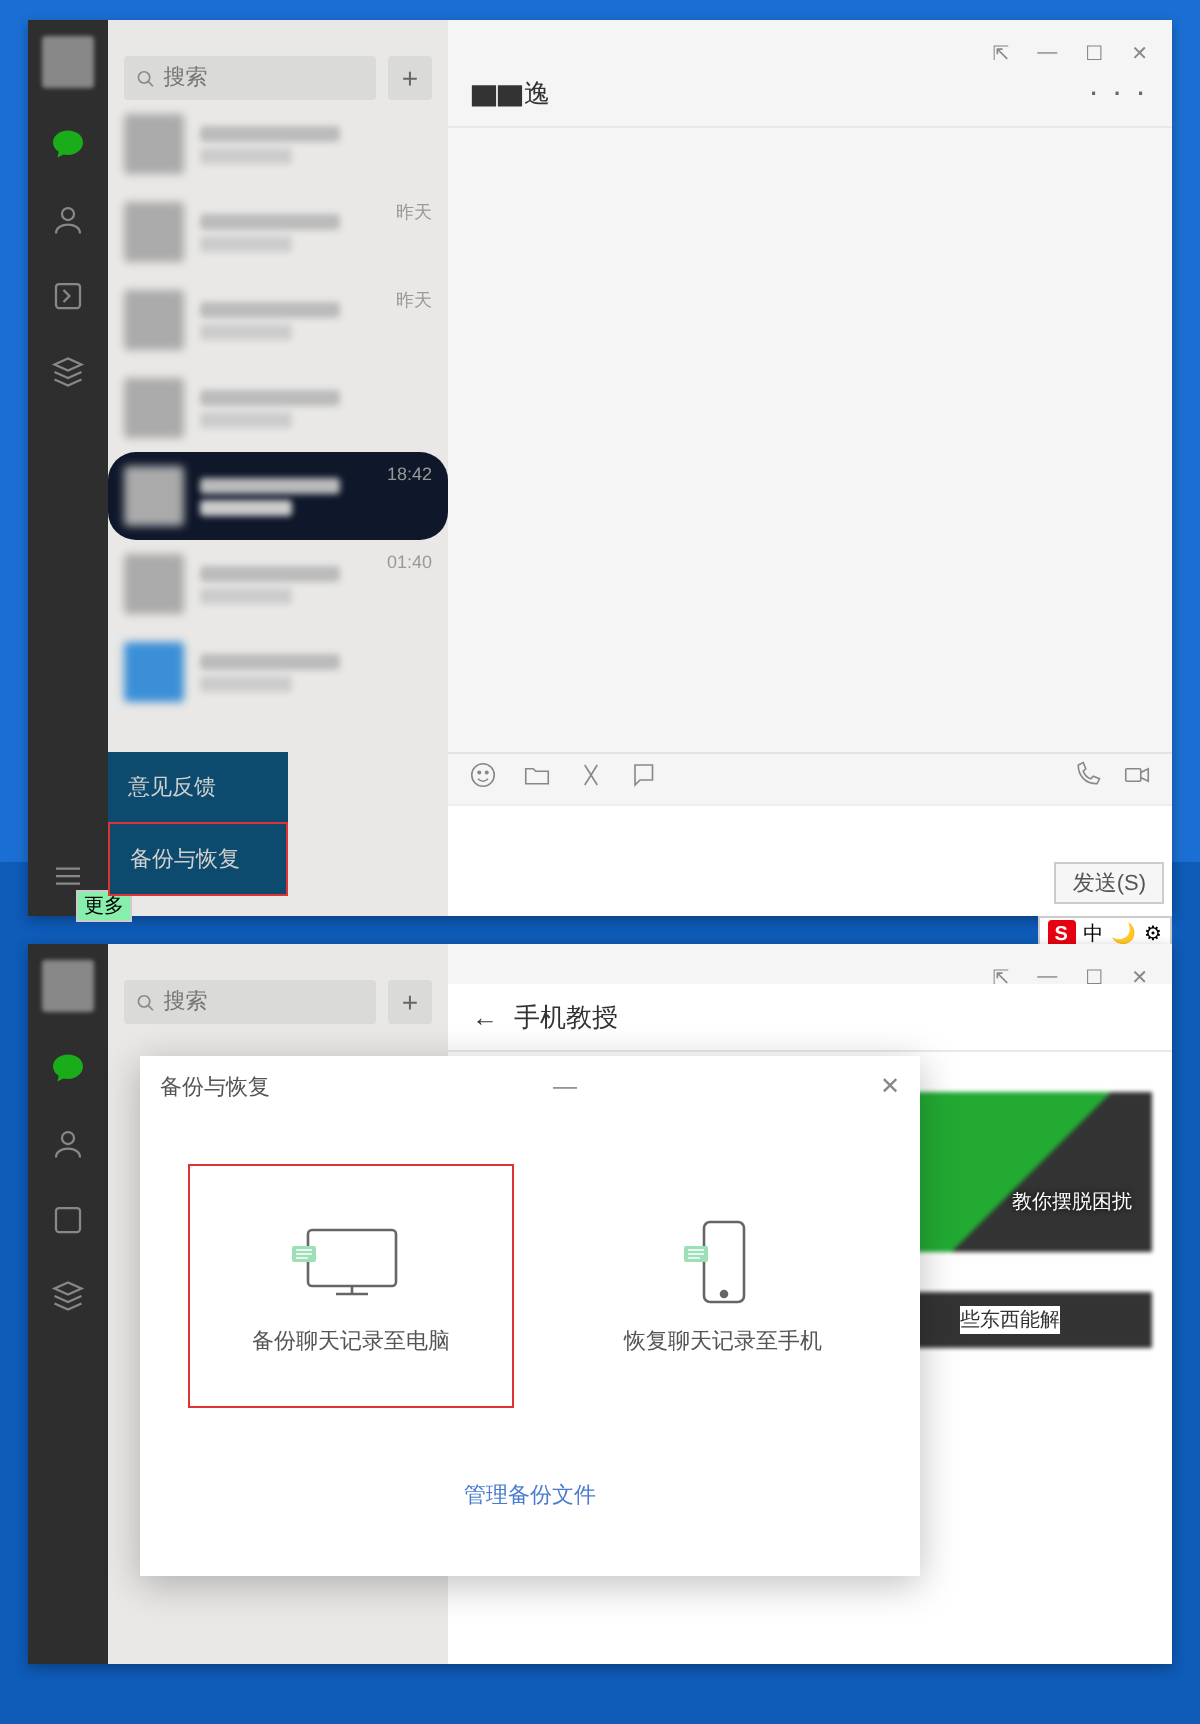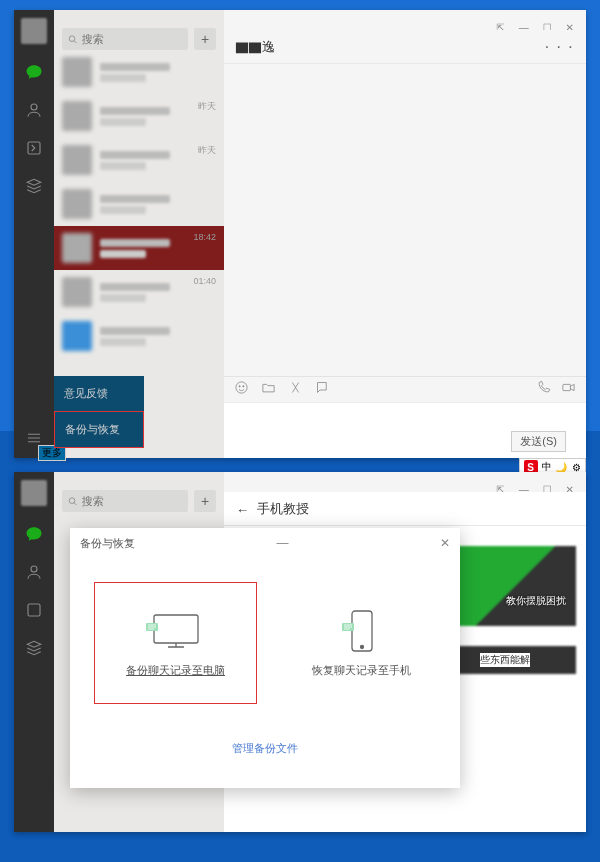--- a/index.html
+++ b/index.html
@@ -23,50 +23,50 @@
   .search-box input { border:none; background:transparent; outline:none; font-size:11px; width:100%; color:#666; }
   .plus-box { width:22px; height:22px; background:#dadad8; display:flex; align-items:center; justify-content:center; border-radius:2px; color:#666; font-size:14px; }
 
   .conv { height:44px; display:flex; align-items:center; padding:0 8px; gap:8px; position:relative; }
   .conv .av { width:30px; height:30px; background:#aaa; border-radius:2px; filter: blur(2px); }
   .conv .body { flex:1; min-width:0; }
   .conv .title, .conv .sub { height:8px; background:#bbb; border-radius:2px; filter: blur(1.5px); margin:3px 0; }
   .conv .title { width:60%; }
   .conv .sub { width:40%; background:#ccc; }
   .conv .ts { position:absolute; right:8px; top:6px; font-size:9px; color:#999; }
-  .conv.sel { background:#7f1d1d; }
+  .conv.sel { background:#0f172a;border-radius:14px; }
 
   .more-menu { position:absolute; left:40px; bottom:10px; width:90px; background:#0c4a6e; z-index:5; }
   .more-menu .mi { color:#d0d0d0; font-size:11px; padding:10px 10px; cursor:pointer; }
   .more-menu .mi.hl { border:1px solid #d33; }
-  .more-tip { position:absolute; left:24px; bottom:-3px; background:#0369a1; border:1px solid #ccc; font-size:10px; padding:0 3px; }
+  .more-tip { position:absolute; left:24px; bottom:-3px; background:#86efac; border:1px solid #ccc; font-size:10px; padding:0 3px; }
 
   .chat { position:absolute; left:210px; right:0; top:0; bottom:0; background:#f5f5f5; display:flex; flex-direction:column; }
   .titlebar { height:34px; display:flex; align-items:center; padding:0 12px; border-bottom:1px solid #e3e3e3; background:#f5f5f5; }
   .winctrls { margin-left:auto; display:flex; gap:14px; color:#888; font-size:10px; }
   .title-name { font-size:13px; color:#333; filter: blur(.3px); }
   .title-dots { margin-left:auto; margin-right:0; }
   .chat-sub { height:26px; display:flex; align-items:center; padding:0 12px; border-bottom:1px solid #e8e8e8; }
   .dots { color:#666; letter-spacing:1px; }
   .msgs { flex:1; background:#f5f5f5; }
   .toolbar { height:26px; border-top:1px solid #e3e3e3; display:flex; align-items:center; padding:0 10px; gap:12px; color:#888; }
   .toolbar .right { margin-left:auto; display:flex; gap:10px; }
   .tb-ico svg { width:15px; height:15px; stroke:#888; fill:none; stroke-width:1.3; }
   .inputarea { height:56px; background:#fff; border-top:1px solid #eee; position:relative; }
-  .send-btn { position:absolute; right:20px; bottom:6px; font-size:11px; padding:2px 8px; border:1px solid #ccc; background:#f6f6f6; color:#555; }
+  .send-btn { position:absolute; right:4px; bottom:6px; font-size:11px; padding:2px 8px; border:1px solid #ccc; background:#f6f6f6; color:#555; }
 
   
   .back-arrow { font-size:13px; color:#333; margin-right:8px; }
   .dialog { position:absolute; left:56px; top:56px; width:390px; height:260px; background:#fff; box-shadow:0 4px 18px rgba(0,0,0,.25); z-index:10; }
   .dlg-head { height:30px; display:flex; align-items:center; padding:0 10px; font-size:11px; color:#555; }
   .dlg-head .xbtn { margin-left:auto; color:#888; font-size:12px; cursor:pointer; }
   .dlg-head .min { margin-left:auto; color:#888; font-size:12px; margin-right:10px; }
   .dlg-body { display:flex; height:170px; }
   .opt { flex:1; display:flex; flex-direction:column; align-items:center; justify-content:center; gap:10px; font-size:11px; color:#555; }
-  .opt.hl { border:1.5px solid #d33; margin:24px;text-decoration:underline; }
+  .opt.hl { border:1.5px solid #d33; margin:24px; }
   .opt .icon-box { width:64px; height:44px; }
   .opt .icon-box svg { width:100%; height:100%; stroke:#666; fill:none; stroke-width:1.3; }
   .dlg-foot { text-align:center; padding:10px; }
   .dlg-foot a { font-size:11px; color:#4a7bd0; text-decoration:none; }
   .blur-img { background:#3a4; position:absolute; filter: blur(1px); }
   .tag-txt { position:absolute; font-size:10px; color:#fff; text-shadow:0 0 3px #000; }
   .side-thumb { position:absolute; right:10px; }
 </style>
 </head>
 <body>

